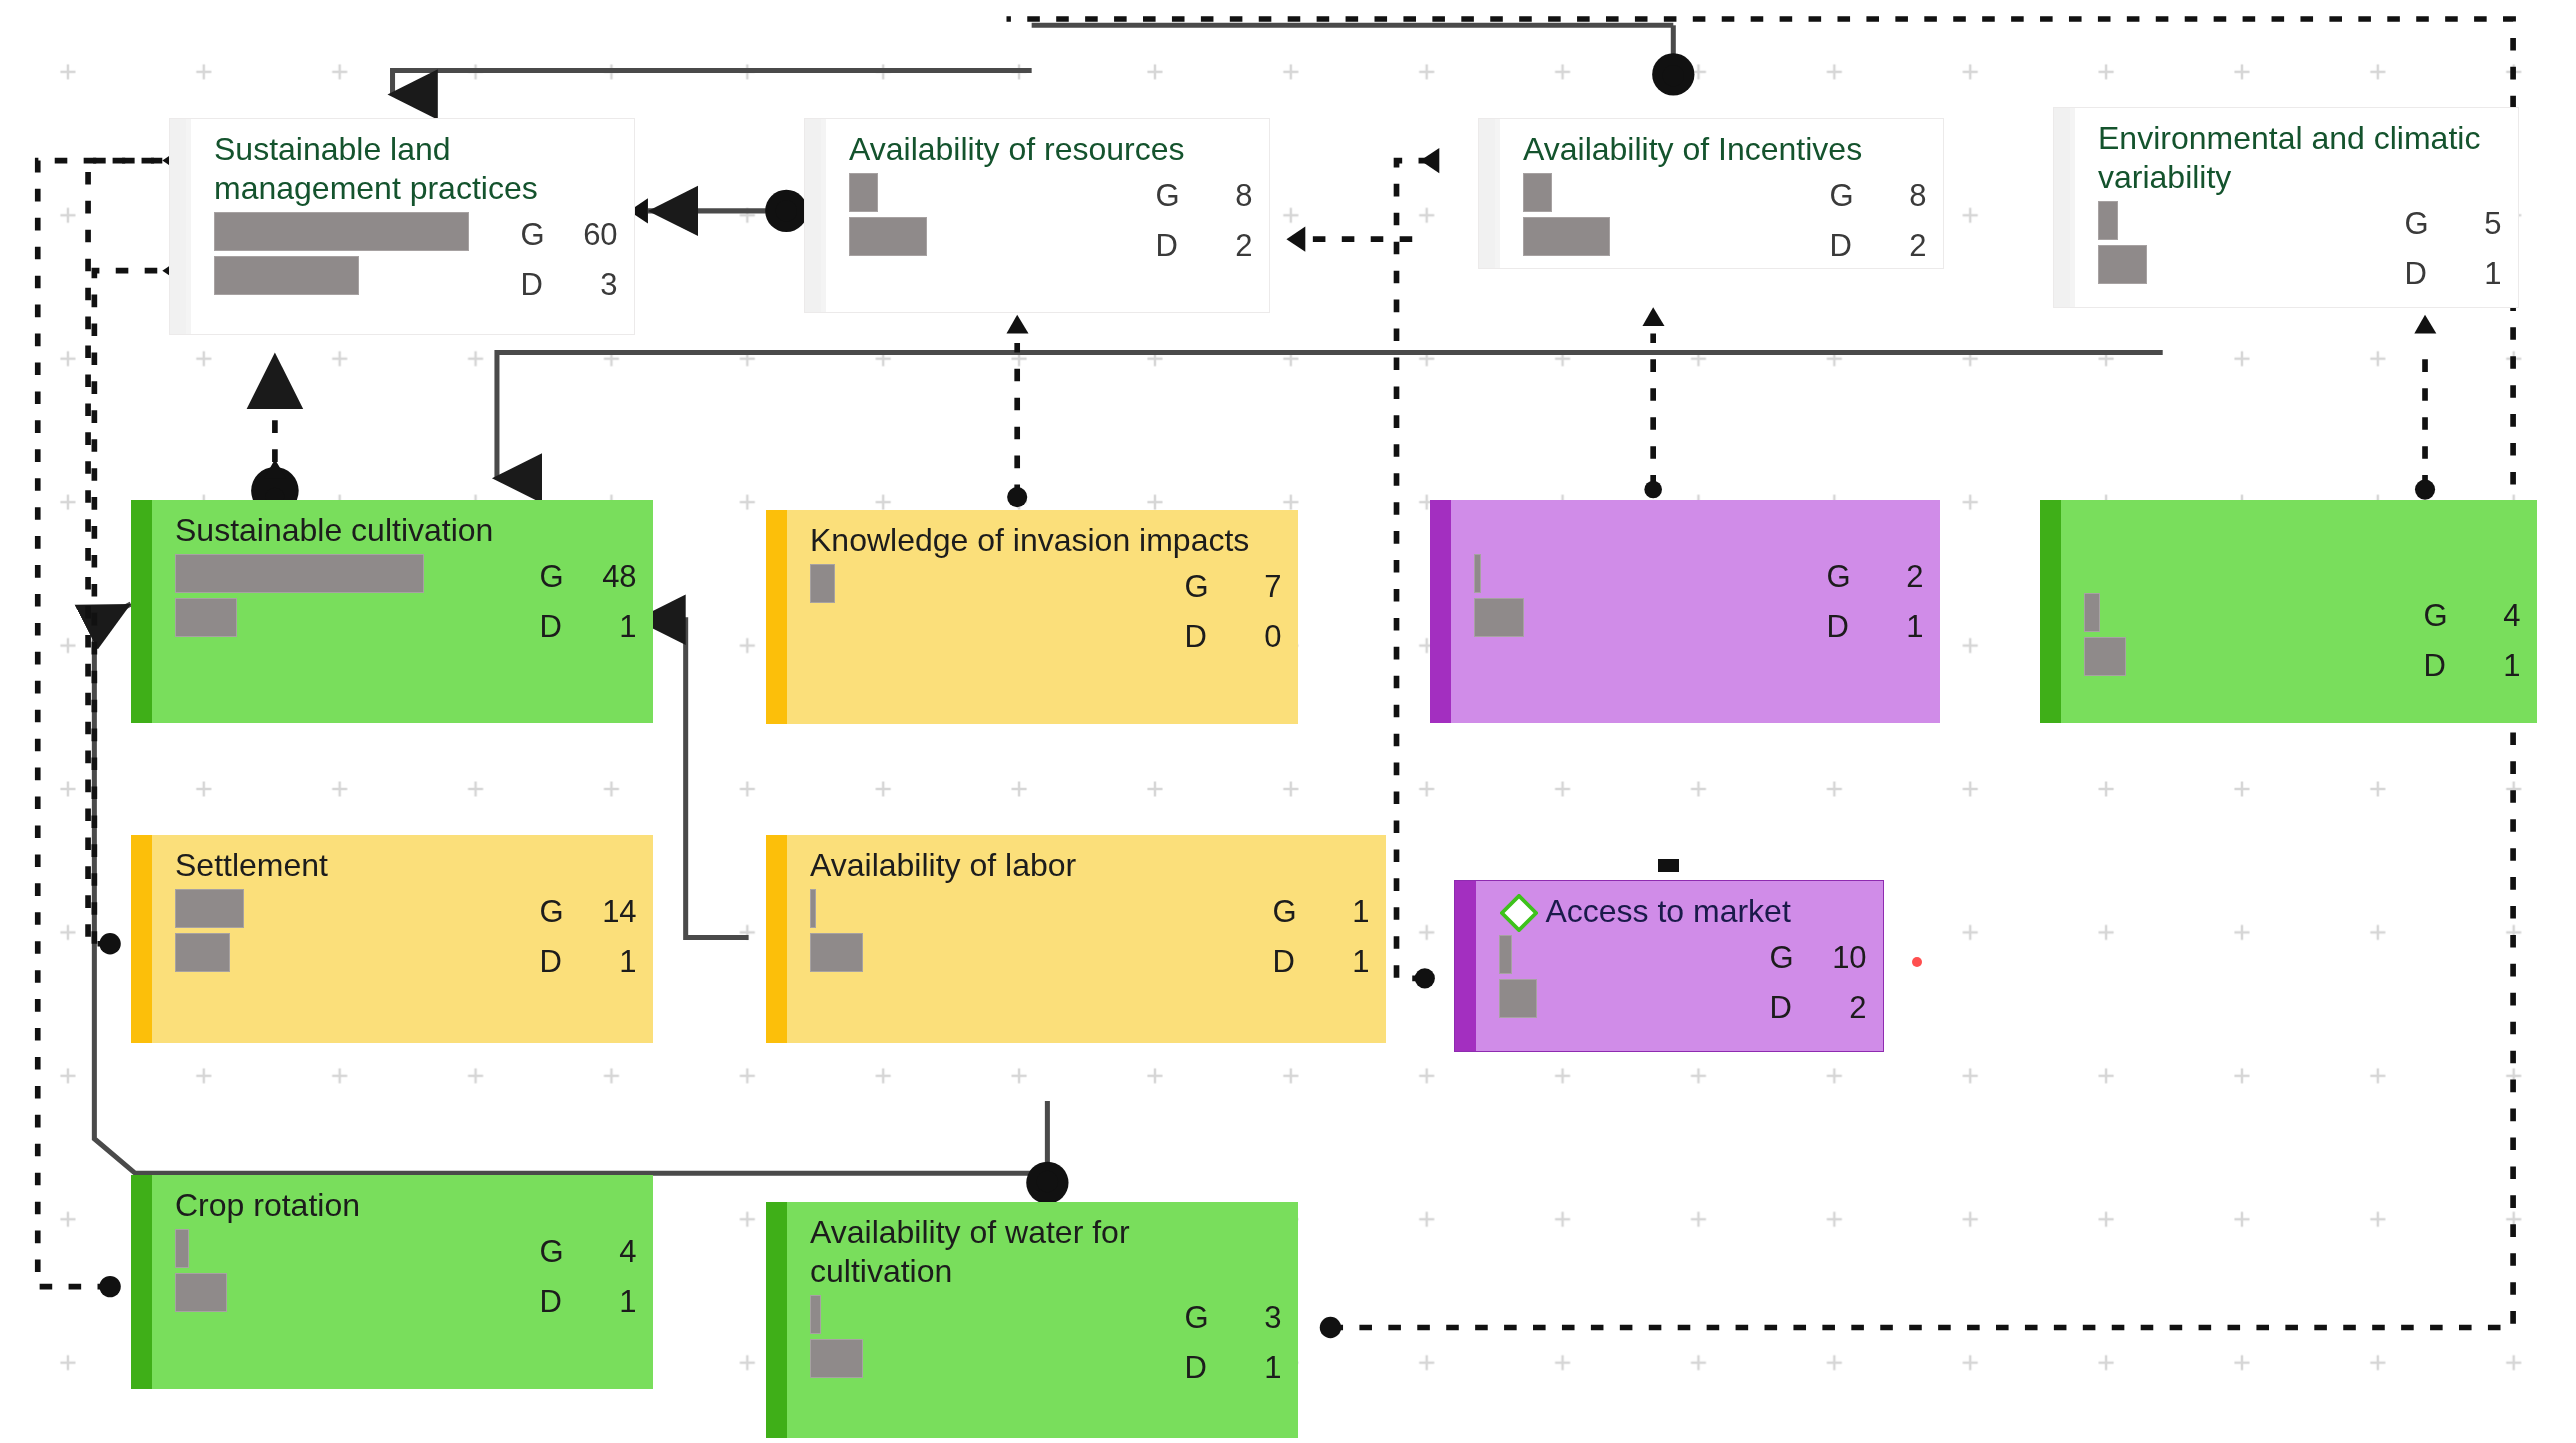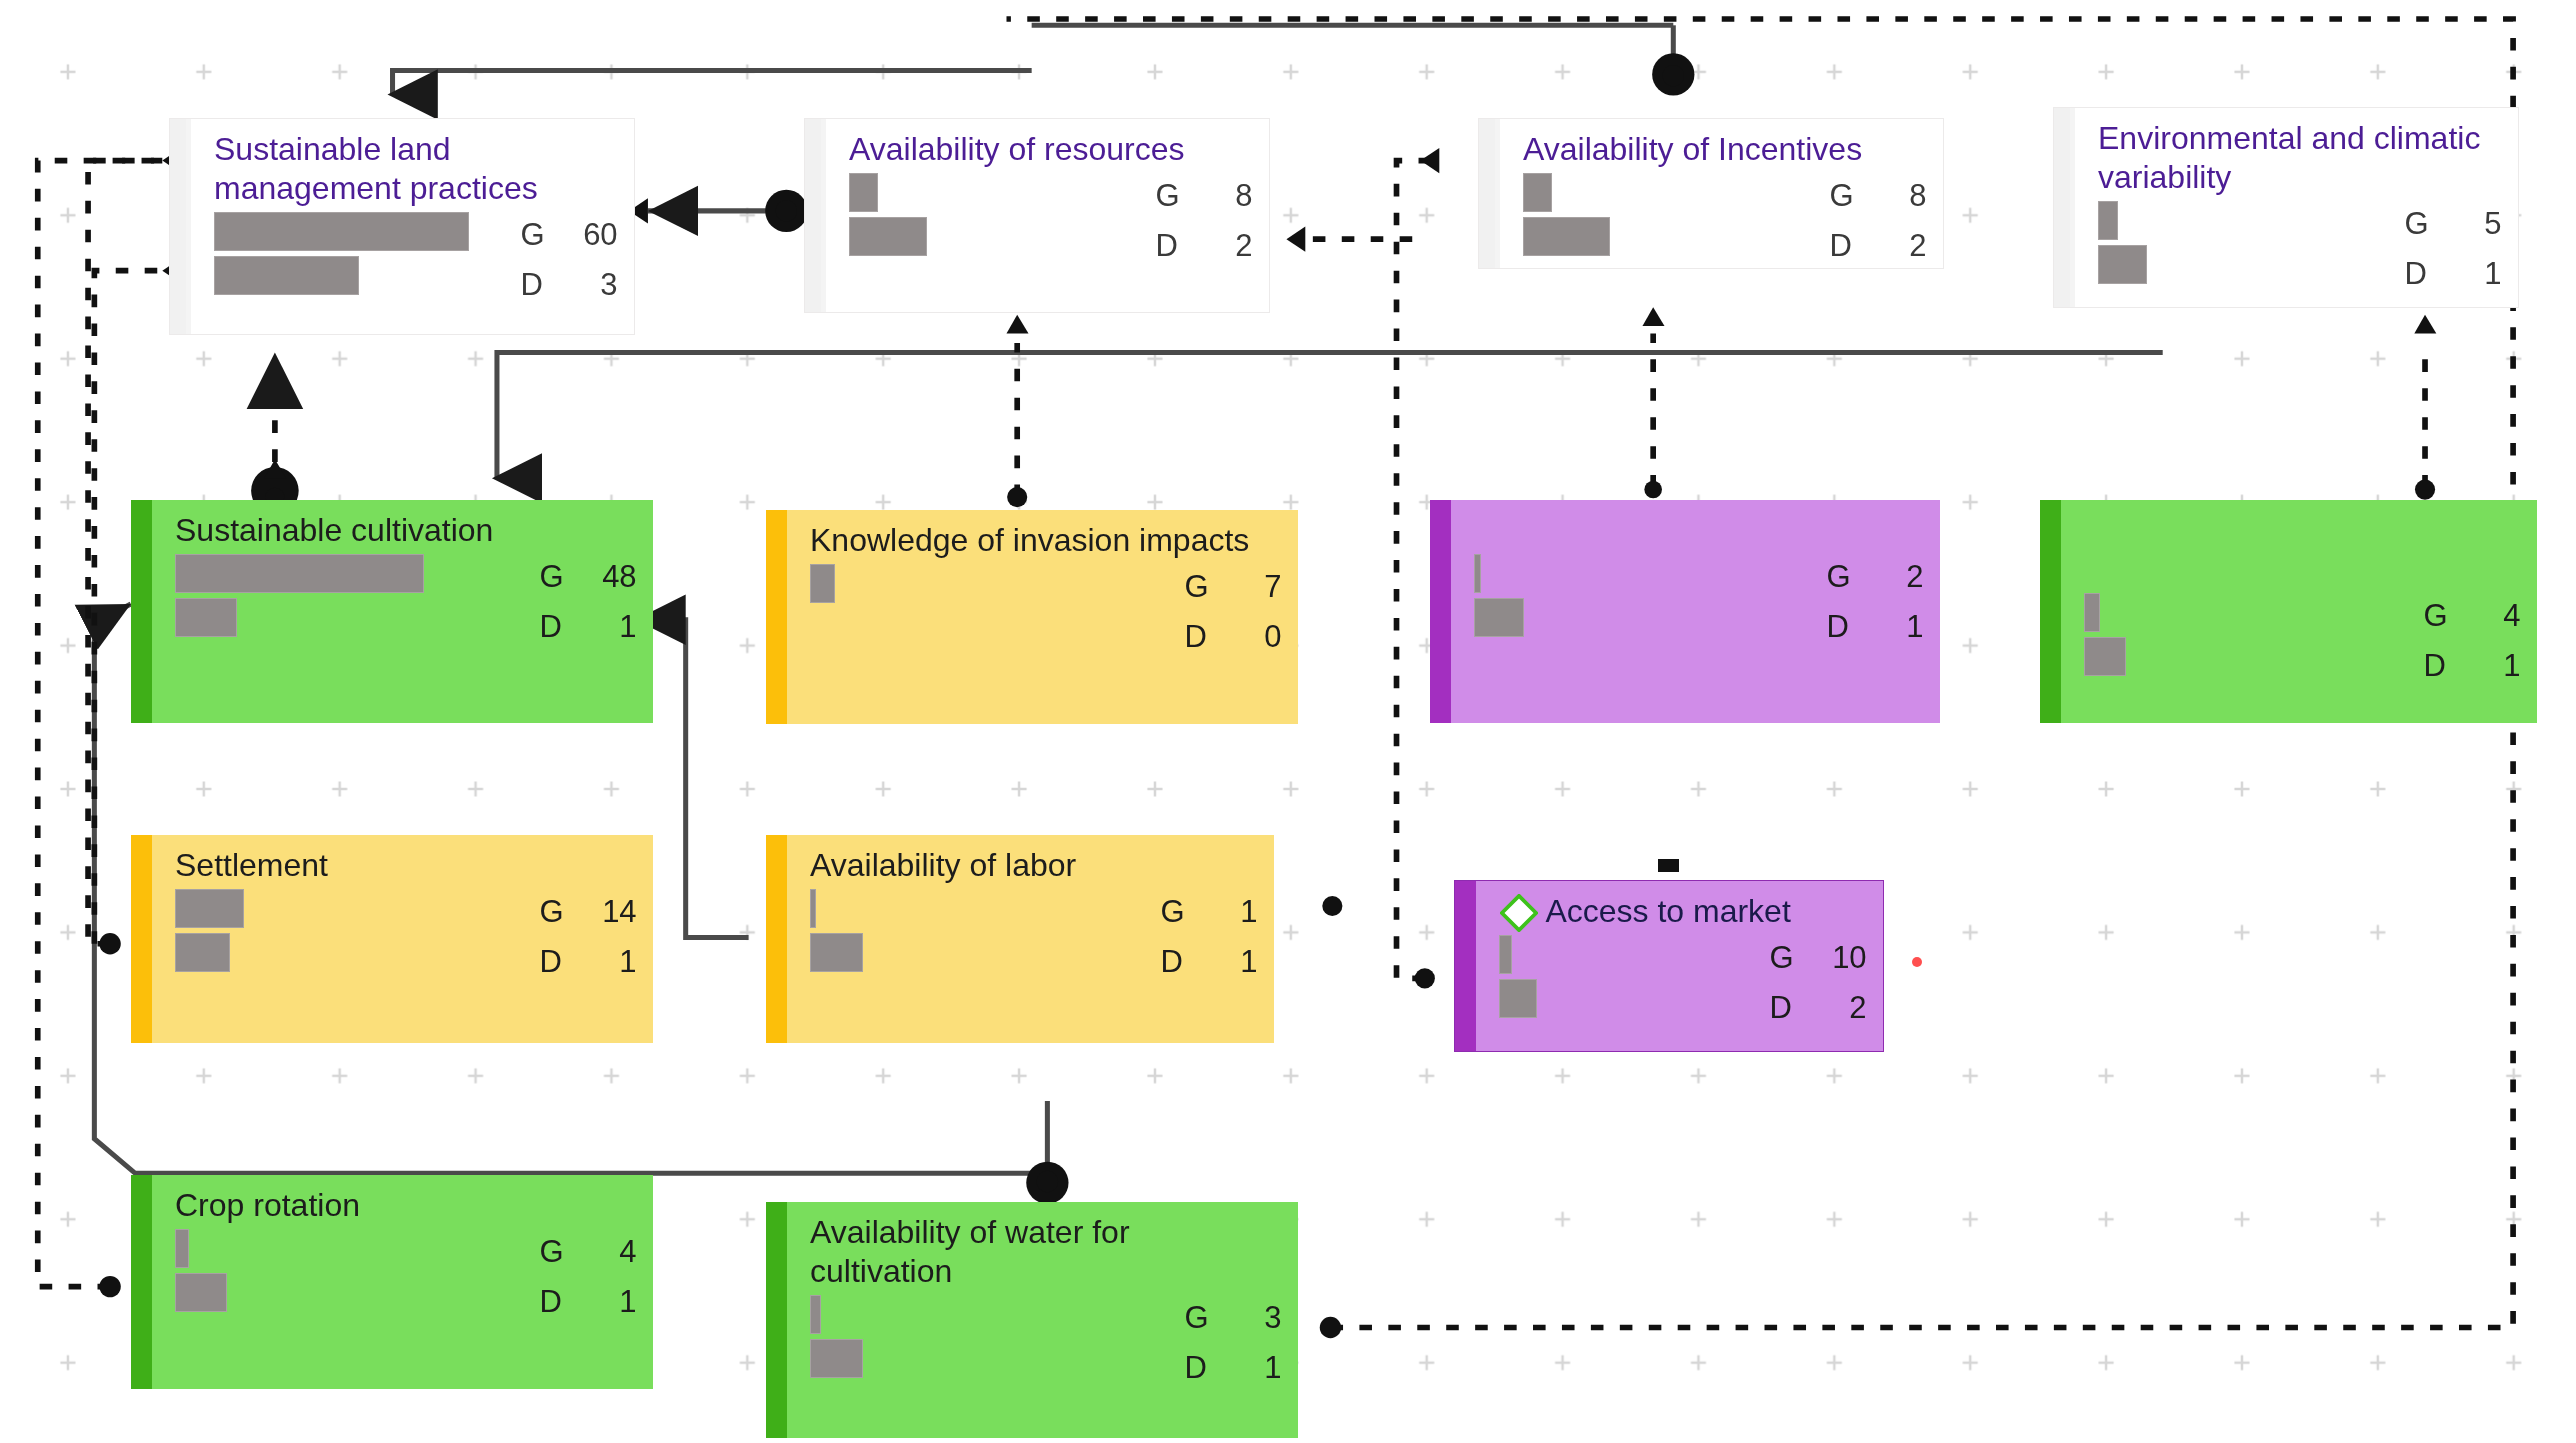--- a/index.html
+++ b/index.html
@@ -8,21 +8,21 @@
   #gridlayer,#edgelayer{position:absolute;left:0;top:0;width:2576px;height:1444px;pointer-events:none;}
   #gridlayer{z-index:1;}
   #edgelayer{z-index:2;}
   #nodelayer{position:absolute;left:0;top:0;width:2576px;height:1444px;z-index:3;}
 
   .node{position:absolute;box-sizing:border-box;}
   .node .accent{position:absolute;left:0;top:0;bottom:0;width:21.4px;}
   .node .body{position:absolute;left:21.4px;right:0;top:0;bottom:0;}
   .node .title{position:absolute;left:22.6px;top:11.3px;right:19px;
       font-size:32px;line-height:39px;color:#1c1c1c;font-weight:400;}
-  .node.white .title{color:#4c1d95;}
+  .node.white .title{color:#14532d;}
   .barwrap{position:absolute;left:22.6px;}
   .bar{background:#8f8a8a;height:39px;border:0.6px solid #a7a2a2;box-sizing:border-box;}
   .bar.d{margin-top:5px;}
   .metrics{position:absolute;right:16.4px;font-size:31px;color:#1c1c1c;}
   .metrics .row{display:flex;justify-content:flex-end;align-items:center;height:50px;}
   .metrics .k{width:39px;text-align:left;}
   .metrics .v{width:58px;text-align:right;}
   .node.white .metrics{color:#3a3a3a;}
 
   
@@ -318,21 +318,21 @@
               <span class="k">G</span>
               <span class="v">14</span>
             </div>
             <div class="row">
               <span class="k">D</span>
               <span class="v">1</span>
             </div>
           </div>
         </div>
       </div>
-      <div class="node yellow" style="left: 766px; top: 835px; width: 508px; height: 208px;">
+      <div class="node yellow" style="left: 766px; top: 835px; width: 620px; height: 208px;">
         <div class="accent"></div>
         <div class="body">
           <div class="title">Availability of labor</div>
           <div class="barwrap" style="top: 54px;">
             <div class="bar g" style="width: 6.3px;"></div>
             <div class="bar d" style="width: 53px;"></div>
           </div>
           <div class="metrics" style="top: 52px;">
             <div class="row">
               <span class="k">G</span>

